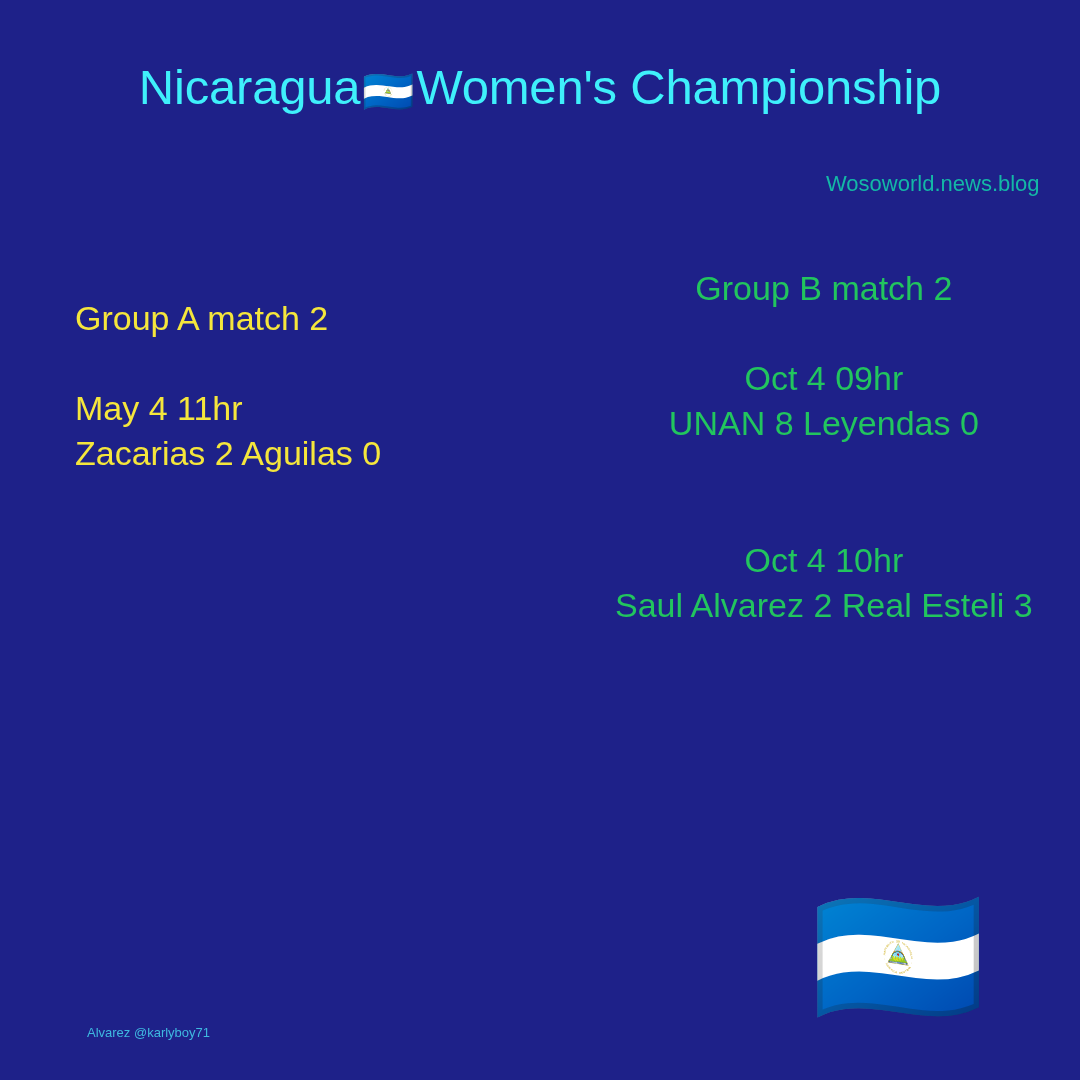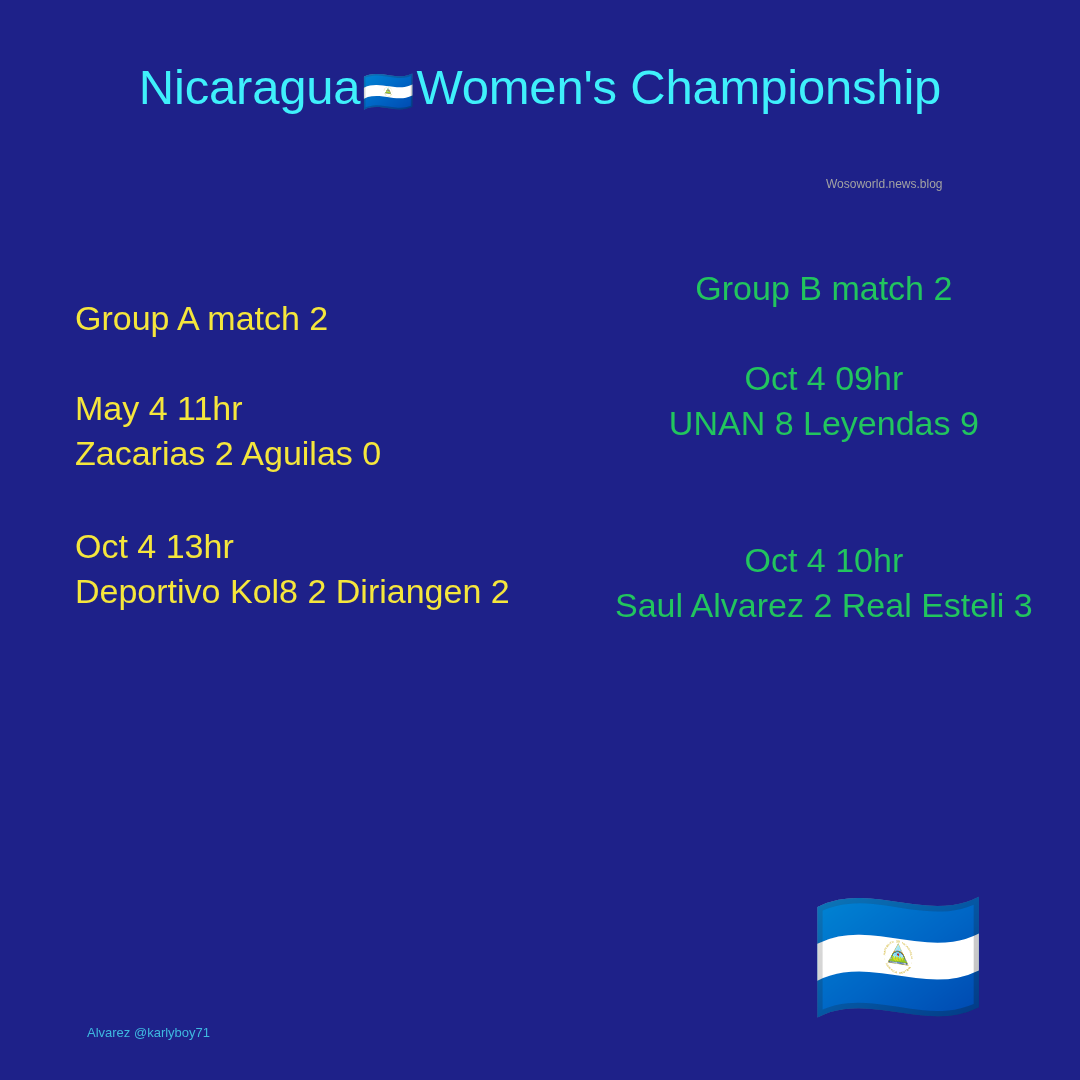--- a/index.html
+++ b/index.html
@@ -38,23 +38,23 @@
   .title .flag-inline {
     font-size: 42px;
     vertical-align: -2px;
     margin: 0 2px;
   }
 
   .site-credit {
     position: absolute;
     left: 826px;
     top: 174px;
-    font-size: 12px;
+    font-size: 22px;
     line-height: 20px;
-    color: #a3a3a3;
+    color: #14b8a6;
     white-space: nowrap;
   }
 
   
   .col {
     position: absolute;
     white-space: nowrap;
   }
   .col-a { left: 33px;  top: 296px; margin-left: 42px; }
   .col-b { left: 615px; top: 266px; }
@@ -118,32 +118,28 @@
   <div class="site-credit">Wosoworld.news.blog</div>
 
   <div class="col col-a">
     <div class="group-heading">Group A match 2</div>
     <div class="gap-1"></div>
     <div class="match-block">
       <div class="match-line">May 4 11hr</div>
       <div class="match-line">Zacarias 2 Aguilas 0</div>
     </div>
     <div class="gap-2"></div>
-    <div class="match-block">
-      <div class="match-line">Oct 4 13hr</div>
-      <div class="match-line">Deportivo Kol8 2 Diriangen 2</div>
-    </div>
   </div>
 
   <div class="col col-b">
     <div class="group-heading">Group B match 2</div>
     <div class="gap-1"></div>
     <div class="match-block">
       <div class="match-line">Oct 4 09hr</div>
-      <div class="match-line">UNAN 8 Leyendas 9</div>
+      <div class="match-line">UNAN 8 Leyendas 0</div>
     </div>
     <div class="gap-2"></div>
     <div class="match-block">
       <div class="match-line">Oct 4 10hr</div>
       <div class="match-line">Saul Alvarez 2 Real Esteli 3</div>
     </div>
   </div>
 
   <div class="flag-emoji">🇳🇮</div>
 

